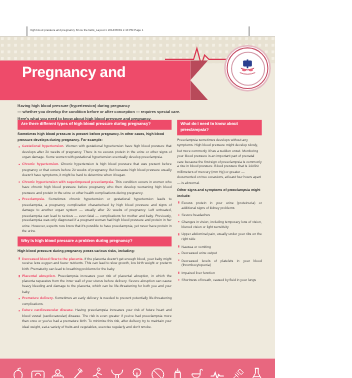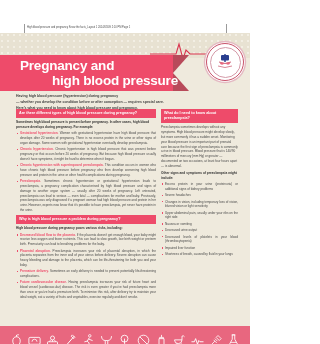--- a/index.html
+++ b/index.html
@@ -170,21 +170,20 @@
         <ellipse cx="7" cy="11.6" rx="2" ry="1.1" fill="#e8677f"></ellipse>
         <ellipse cx="13" cy="11.6" rx="2" ry="1.1" fill="#e8677f"></ellipse>
         <path d="M3 14 Q10 17 17 14" stroke="#c8536a" stroke-width="0.7" fill="none"></path>
       </svg>
     </div>
   </div>
 
   <div class="banner-tail"></div>
   <div class="title-banner"></div>
   <div class="title-line1">Pregnancy and</div>
-  <div class="title-line2">high blood pressure</div>
 
   <div class="intro">
     <p>Having high blood pressure (hypertension) during pregnancy</p>
     <p>— whether you develop the condition before or after conception — requires special care.</p>
     <p>Here's what you need to know about high blood pressure and pregnancy.</p>
   </div>
 
   <div class="col-left">
 
     <div class="qhead">Are there different types of high blood pressure during pregnancy?</div>

